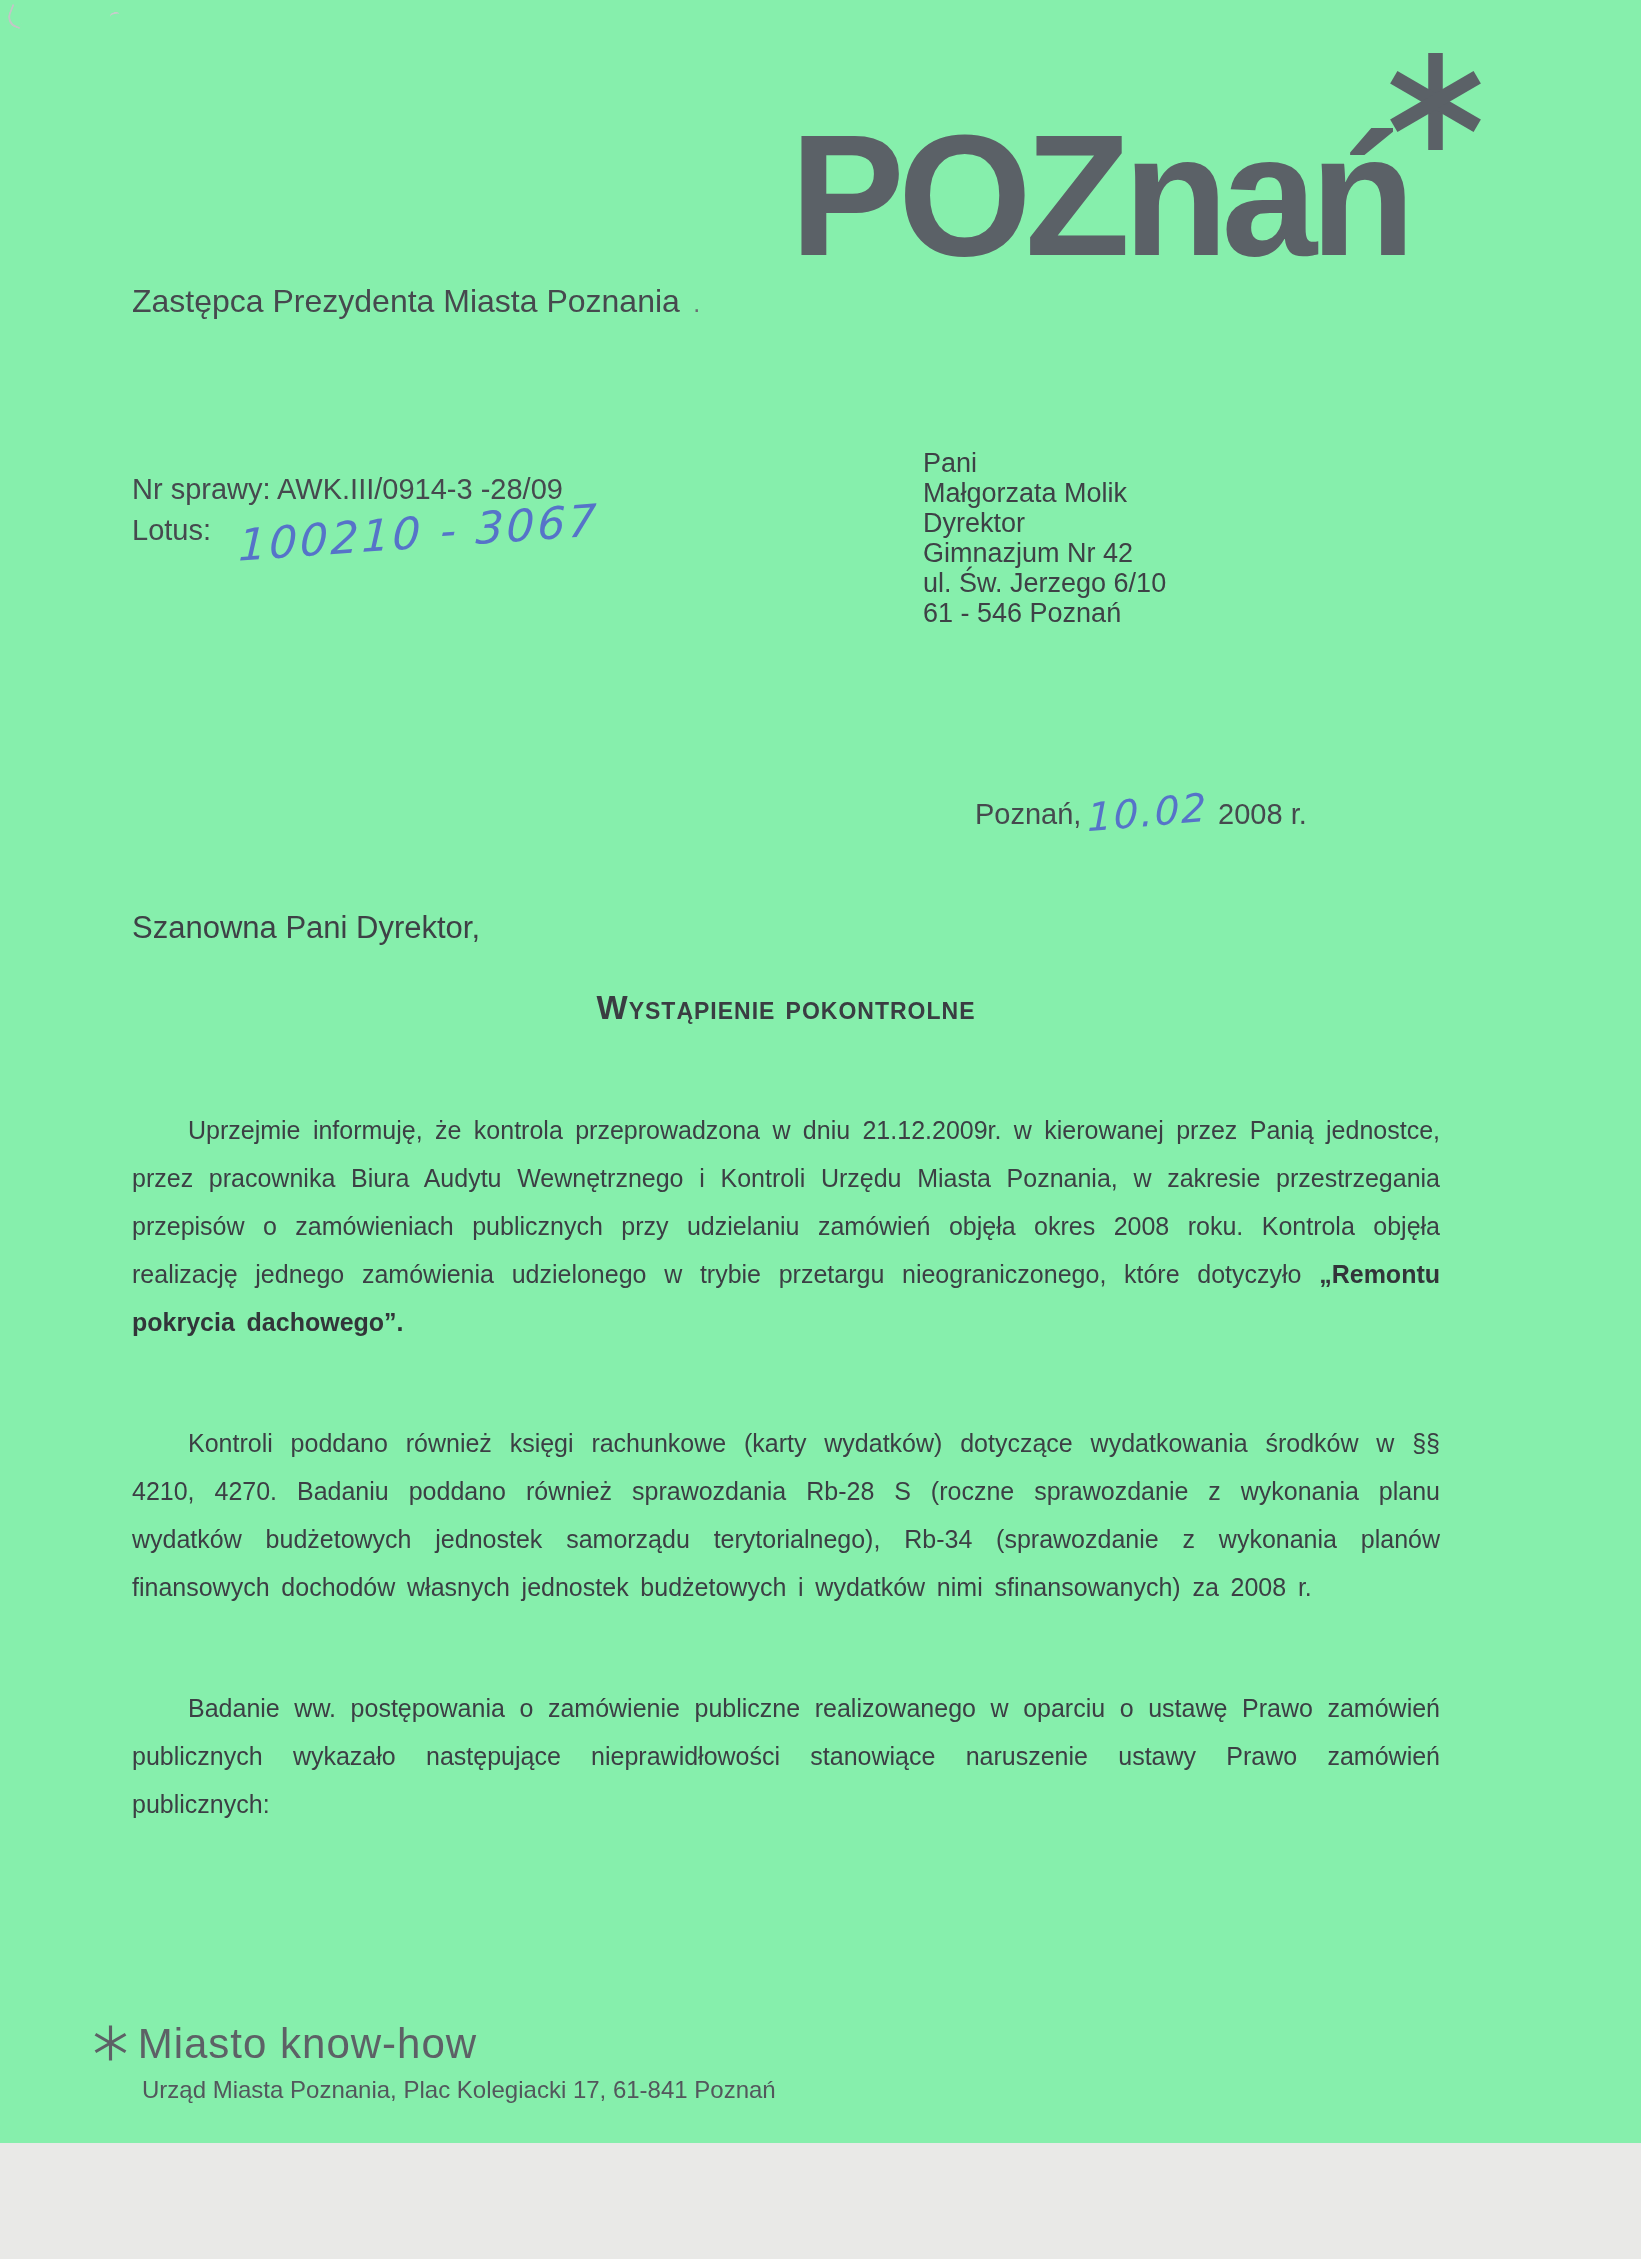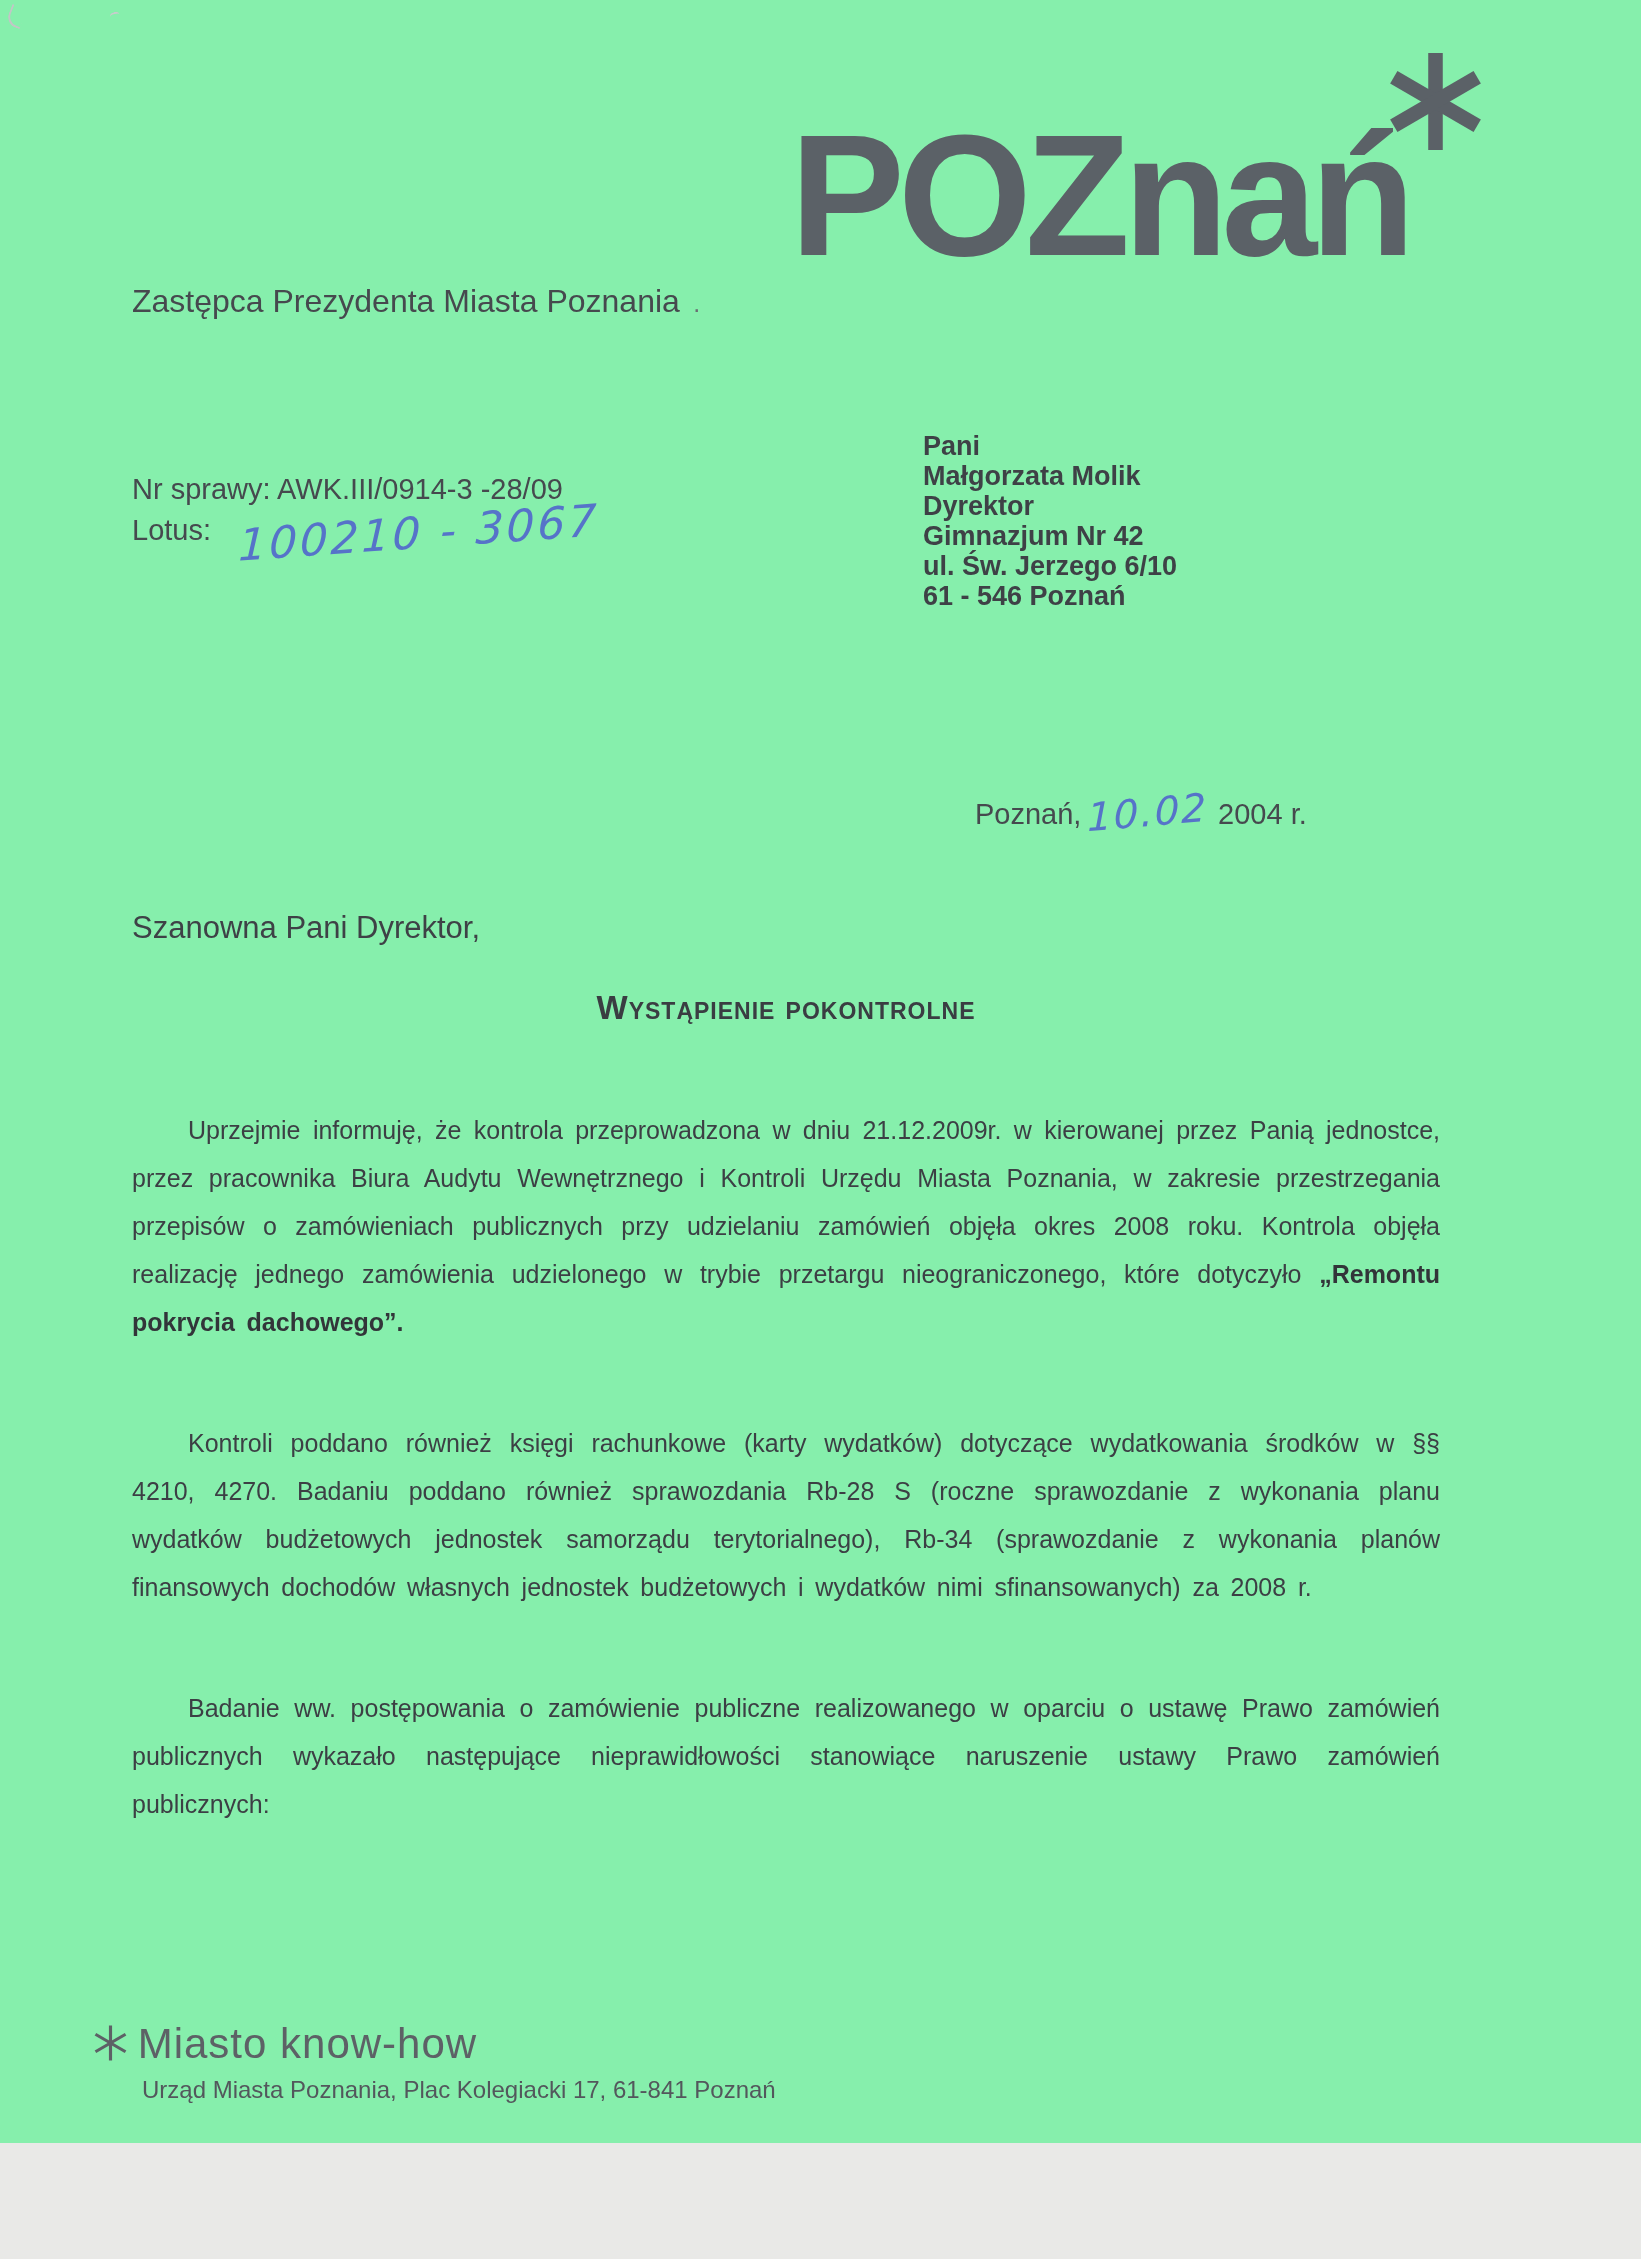--- a/index.html
+++ b/index.html
@@ -31,22 +31,22 @@
     font-family:"DejaVu Sans",sans-serif;font-style:italic;
     color:#5673c9;
   }
   .lotus-hand{
     display:inline-block;font-size:44px;letter-spacing:2.9px;
     transform:rotate(-4deg) skewX(-6deg);
     margin-left:27px;position:relative;top:7.7px;
   }
   
   .recipient{
-    position:absolute;left:923px;top:431px;
-    font-size:27px;font-weight:bold;line-height:30px;color:#3e4146;
+    position:absolute;left:923px;top:448px;
+    font-size:27px;font-weight:normal;line-height:30px;color:#3e4146;
   }
   
   .dateline{position:absolute;left:975px;top:788px;font-size:29px;color:#46494e;white-space:nowrap;}
   .date-hand{
     display:inline-block;font-size:39px;letter-spacing:1.9px;
     transform:rotate(-5deg) skewX(-5deg);
     margin:0 9.7px 0 5.8px;position:relative;top:1.9px;
   }
   
   .salutation{position:absolute;left:132px;top:910px;font-size:31px;color:#3e4146;}
@@ -115,21 +115,21 @@
   <div class="recipient">
     <div>Pani</div>
     <div>Małgorzata Molik</div>
     <div>Dyrektor</div>
     <div>Gimnazjum Nr 42</div>
     <div>ul. Św. Jerzego 6/10</div>
     <div>61 - 546 Poznań</div>
   </div>
 
   <div class="dateline">
-    <span>Poznań,</span><span class="handwriting date-hand">10.02</span><span>2004 r.</span>
+    <span>Poznań,</span><span class="handwriting date-hand">10.02</span><span>2008 r.</span>
   </div>
 
   <div class="salutation">Szanowna Pani Dyrektor,</div>
 
   <div class="heading">Wystąpienie pokontrolne</div>
 
   <div class="body-text">
     <p><span>Uprzejmie informuję, że kontrola przeprowadzona w dniu 21.12.2009r. w kierowanej przez Panią jednostce, przez pracownika Biura Audytu Wewnętrznego i Kontroli Urzędu Miasta Poznania, w zakresie przestrzegania przepisów o zamówieniach publicznych przy udzielaniu zamówień objęła okres 2008 roku. Kontrola objęła realizację jednego zamówienia udzielonego w trybie przetargu nieograniczonego, które dotyczyło </span><b>„Remontu pokrycia dachowego”.</b></p>
     <p>Kontroli poddano również księgi rachunkowe (karty wydatków) dotyczące wydatkowania środków w §§ 4210, 4270. Badaniu poddano również sprawozdania Rb-28 S (roczne sprawozdanie z wykonania planu wydatków budżetowych jednostek samorządu terytorialnego), Rb-34 (sprawozdanie z wykonania planów finansowych dochodów własnych jednostek budżetowych i wydatków nimi sfinansowanych) za 2008 r.</p>
     <p>Badanie ww. postępowania o zamówienie publiczne realizowanego w oparciu o ustawę Prawo zamówień publicznych wykazało następujące nieprawidłowości stanowiące naruszenie ustawy Prawo zamówień publicznych:</p>

